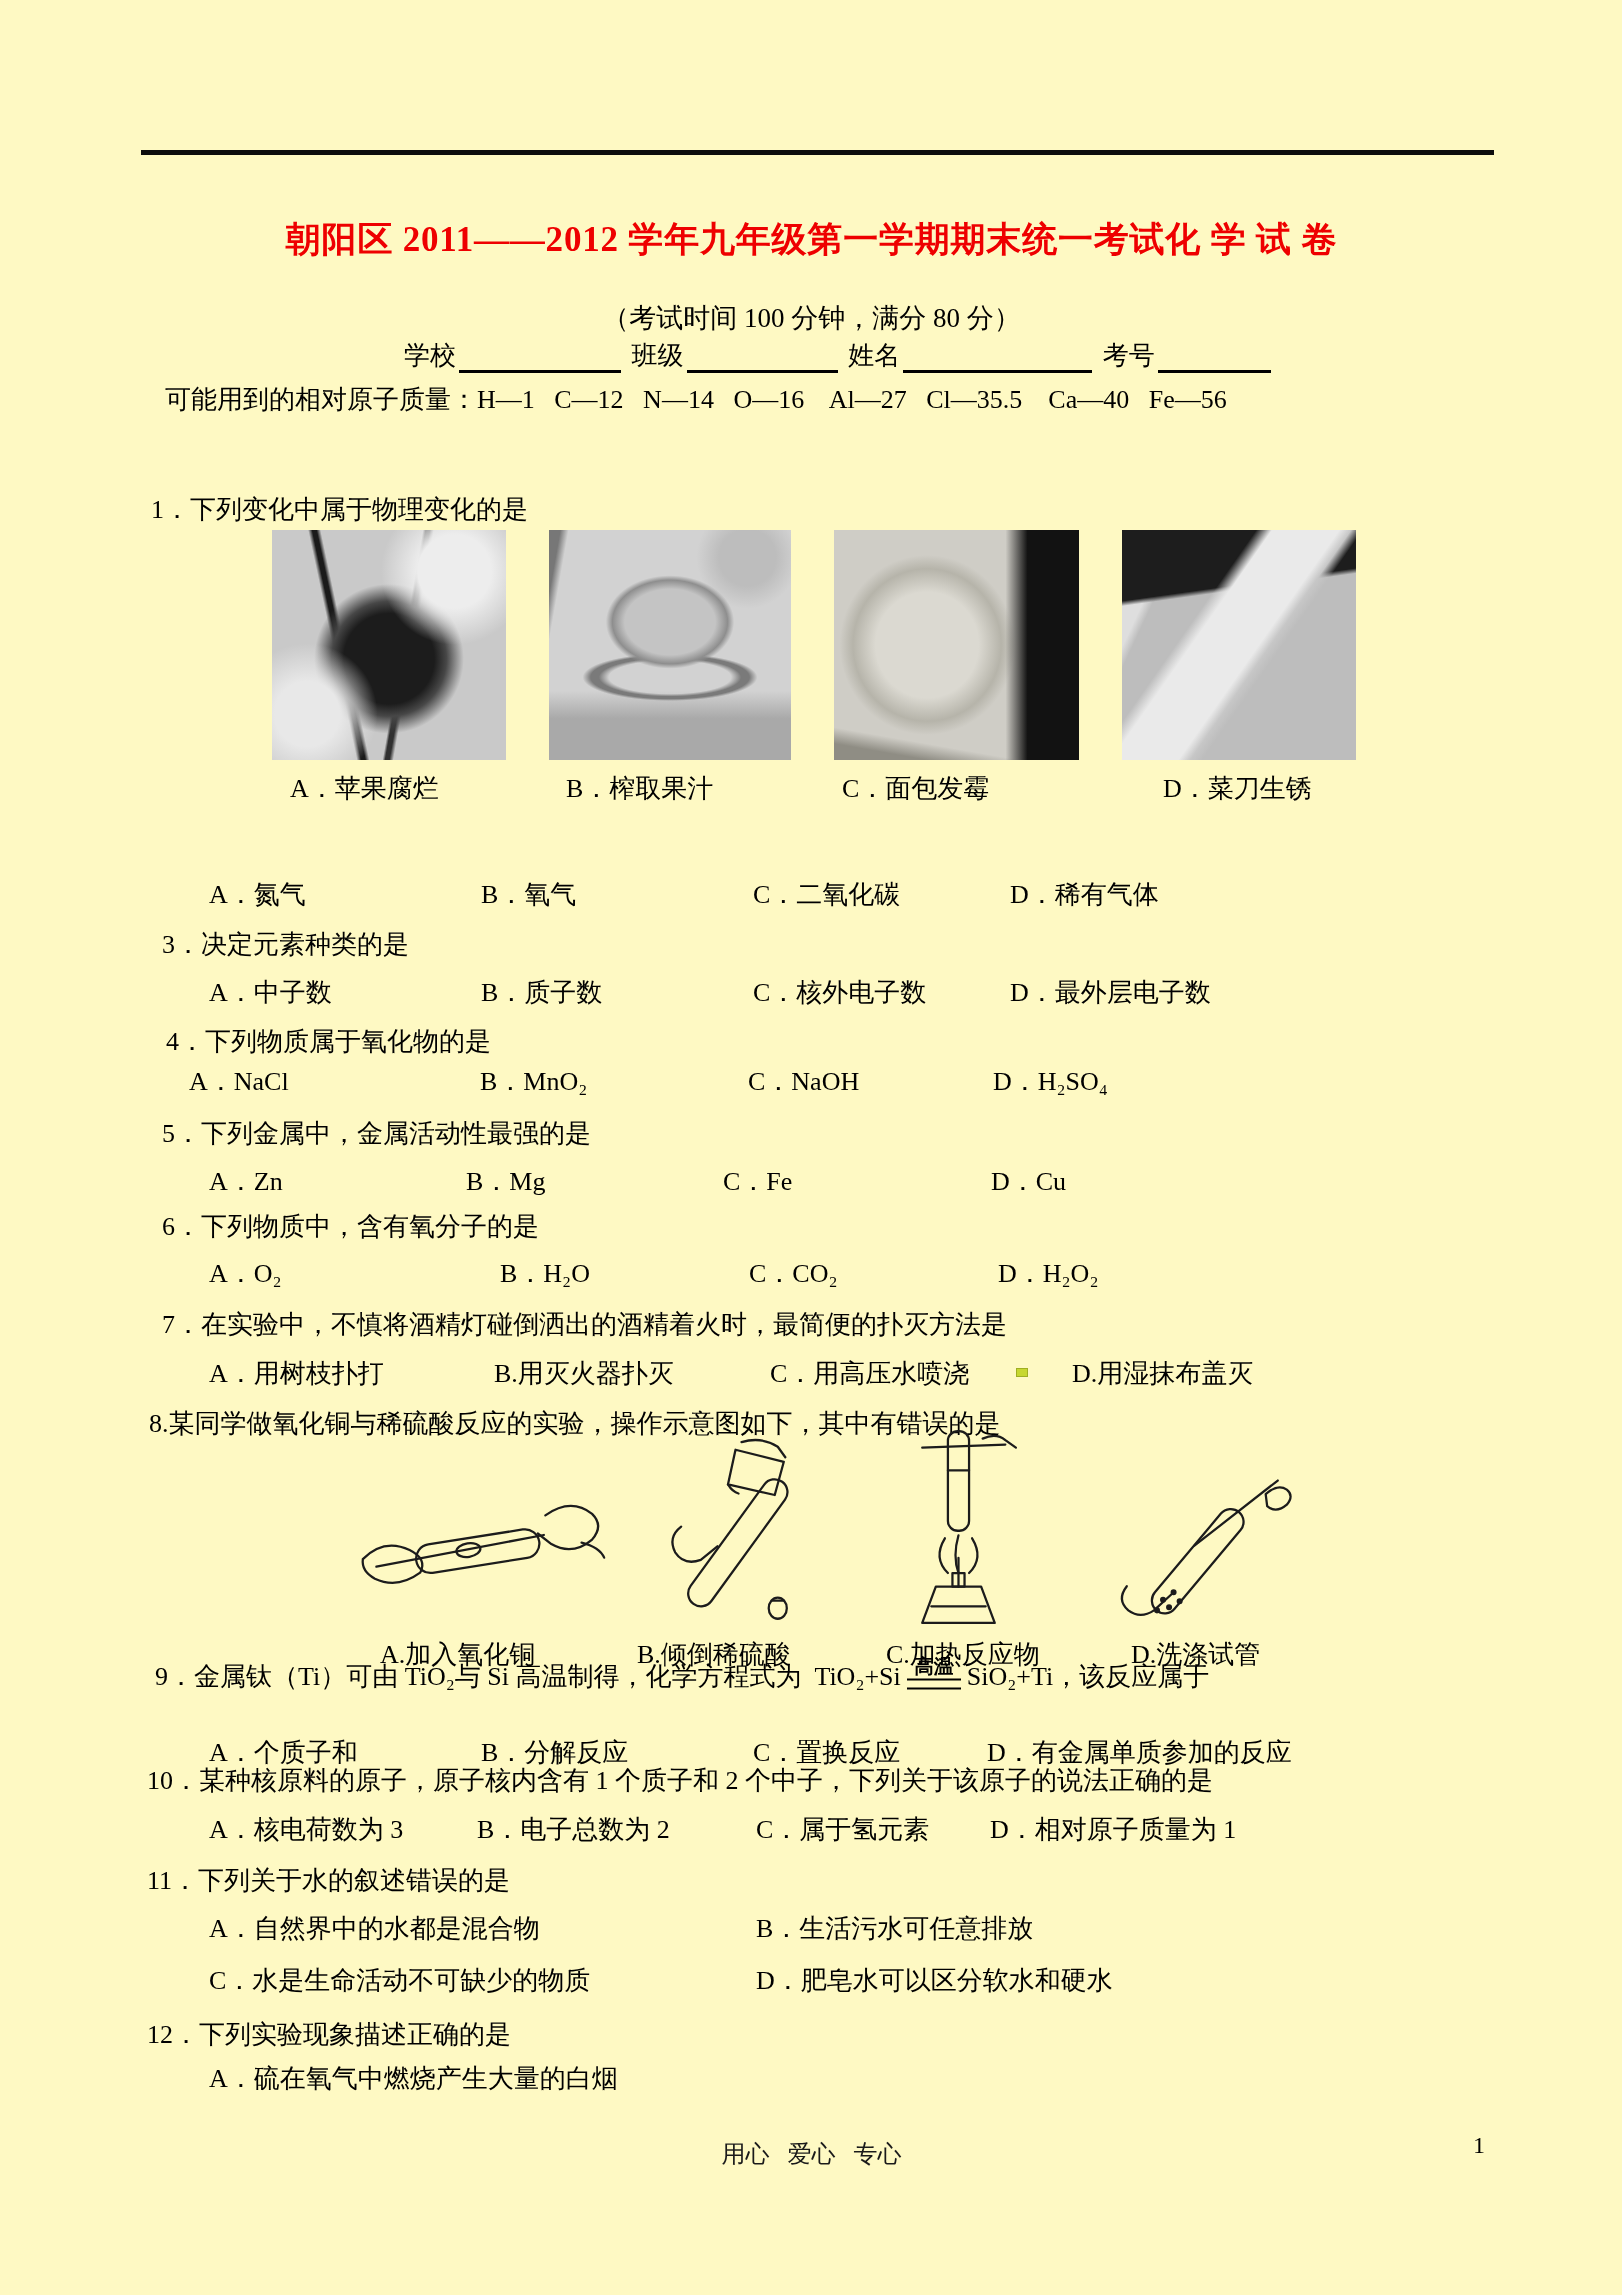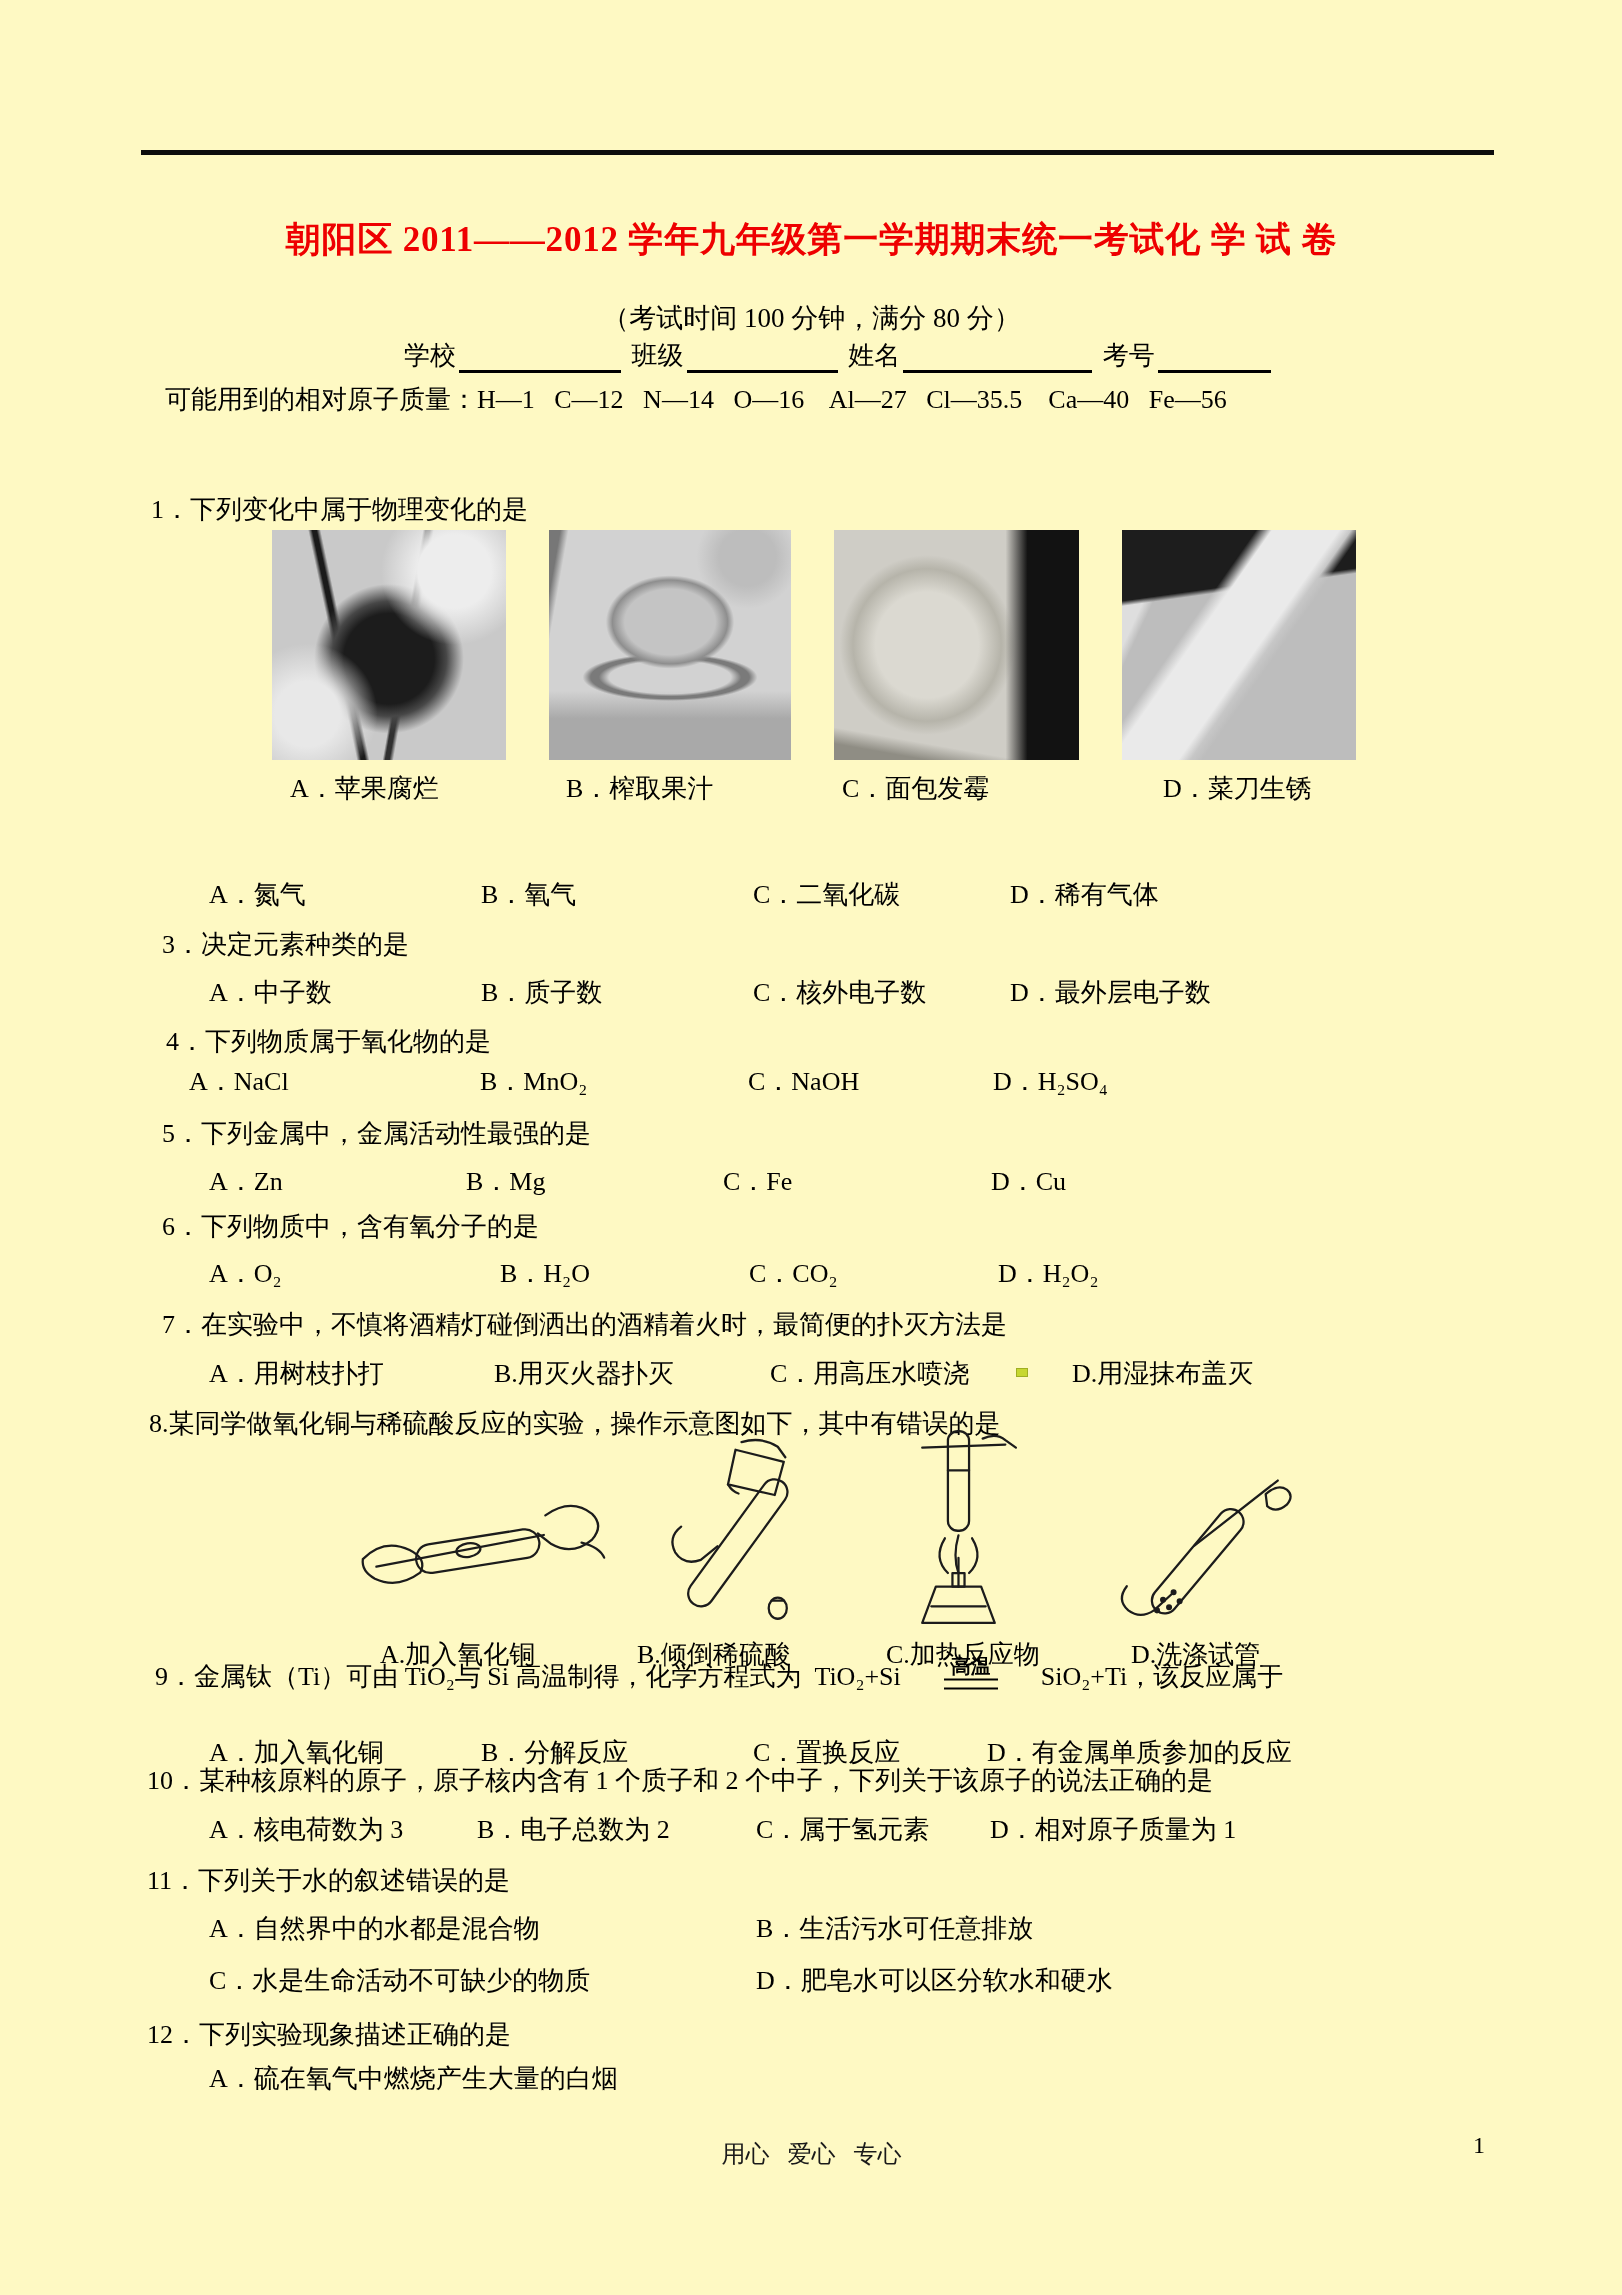--- a/index.html
+++ b/index.html
@@ -45,21 +45,21 @@
       linear-gradient(10deg, #8f8d84 0 6%, rgba(143,141,132,0) 12%);}
   .ph4{width:234px;background-color:#bdbdbd;
     background-image:
       linear-gradient(125deg, rgba(0,0,0,0) 34%, #eaeaea 38% 55%, #c7c7c7 58%, rgba(199,199,199,0) 61%),
       linear-gradient(172deg, #1d1d1d 0 27%, rgba(29,29,29,0) 29%),
       linear-gradient(115deg, #dedede 0 16%, rgba(222,222,222,0) 19%);}
   .dot{position:absolute;left:1017px;top:1369px;width:9.8px;height:6.8px;background:#c6d730;outline:0.8px solid #9fae22;}
   .eq{display:inline-flex;flex-direction:column;align-items:center;margin:0 6px;transform:translateY(-4.5px);}
   .eq-cond{font-size:19.6px;font-weight:bold;line-height:1;}
   .eq-lines{width:54px;height:6.8px;border-top:2.3px solid #000;border-bottom:2.3px solid #000;margin-top:2.3px;}
-  .q9row{position:absolute;top:1659px;left:155px;font-size:26px;display:flex;align-items:flex-end;gap:37px;}
+  .q9row{position:absolute;top:1659px;left:155px;font-size:26px;display:flex;align-items:flex-end;}
   .diag{position:absolute;}
   .diag svg{display:block;}
   .footer{position:absolute;top:2138px;left:0;width:1623px;text-align:center;font-size:24px;color:#1a1a1a;}
   .pagenum{position:absolute;top:2132px;left:1473px;font-size:24px;}
 </style>
 </head>
 <body>
 
 <div class="page">
 
@@ -208,21 +208,21 @@
 
   <div class="q9row">
     <span class="t">9．金属钛（Ti）可由 TiO₂与 Si 高温制得，化学方程式为  TiO₂+Si</span>
     <span class="eq">
       <span class="eq-cond t">高温</span>
       <span class="eq-lines"></span>
     </span>
     <span class="t">SiO₂+Ti，该反应属于</span>
   </div>
   <div class="opts" style="top:1735px;left:209px;">
-    <span class="c360">A．加入氧化铜</span>
+    <span class="c360">A．个质子和</span>
     <span class="c360">B．分解反应</span>
     <span class="c310">C．置换反应</span>
     <span>D．有金属单质参加的反应</span>
   </div>
 
   <div class="q t" style="top:1763px;left:147px;">10．某种核原料的原子，原子核内含有 1 个质子和 2 个中子，下列关于该原子的说法正确的是</div>
   <div class="opts" style="top:1812px;left:209px;">
     <span class="c355">A．核电荷数为 3</span>
     <span class="c370">B．电子总数为 2</span>
     <span class="c310">C．属于氢元素</span>

